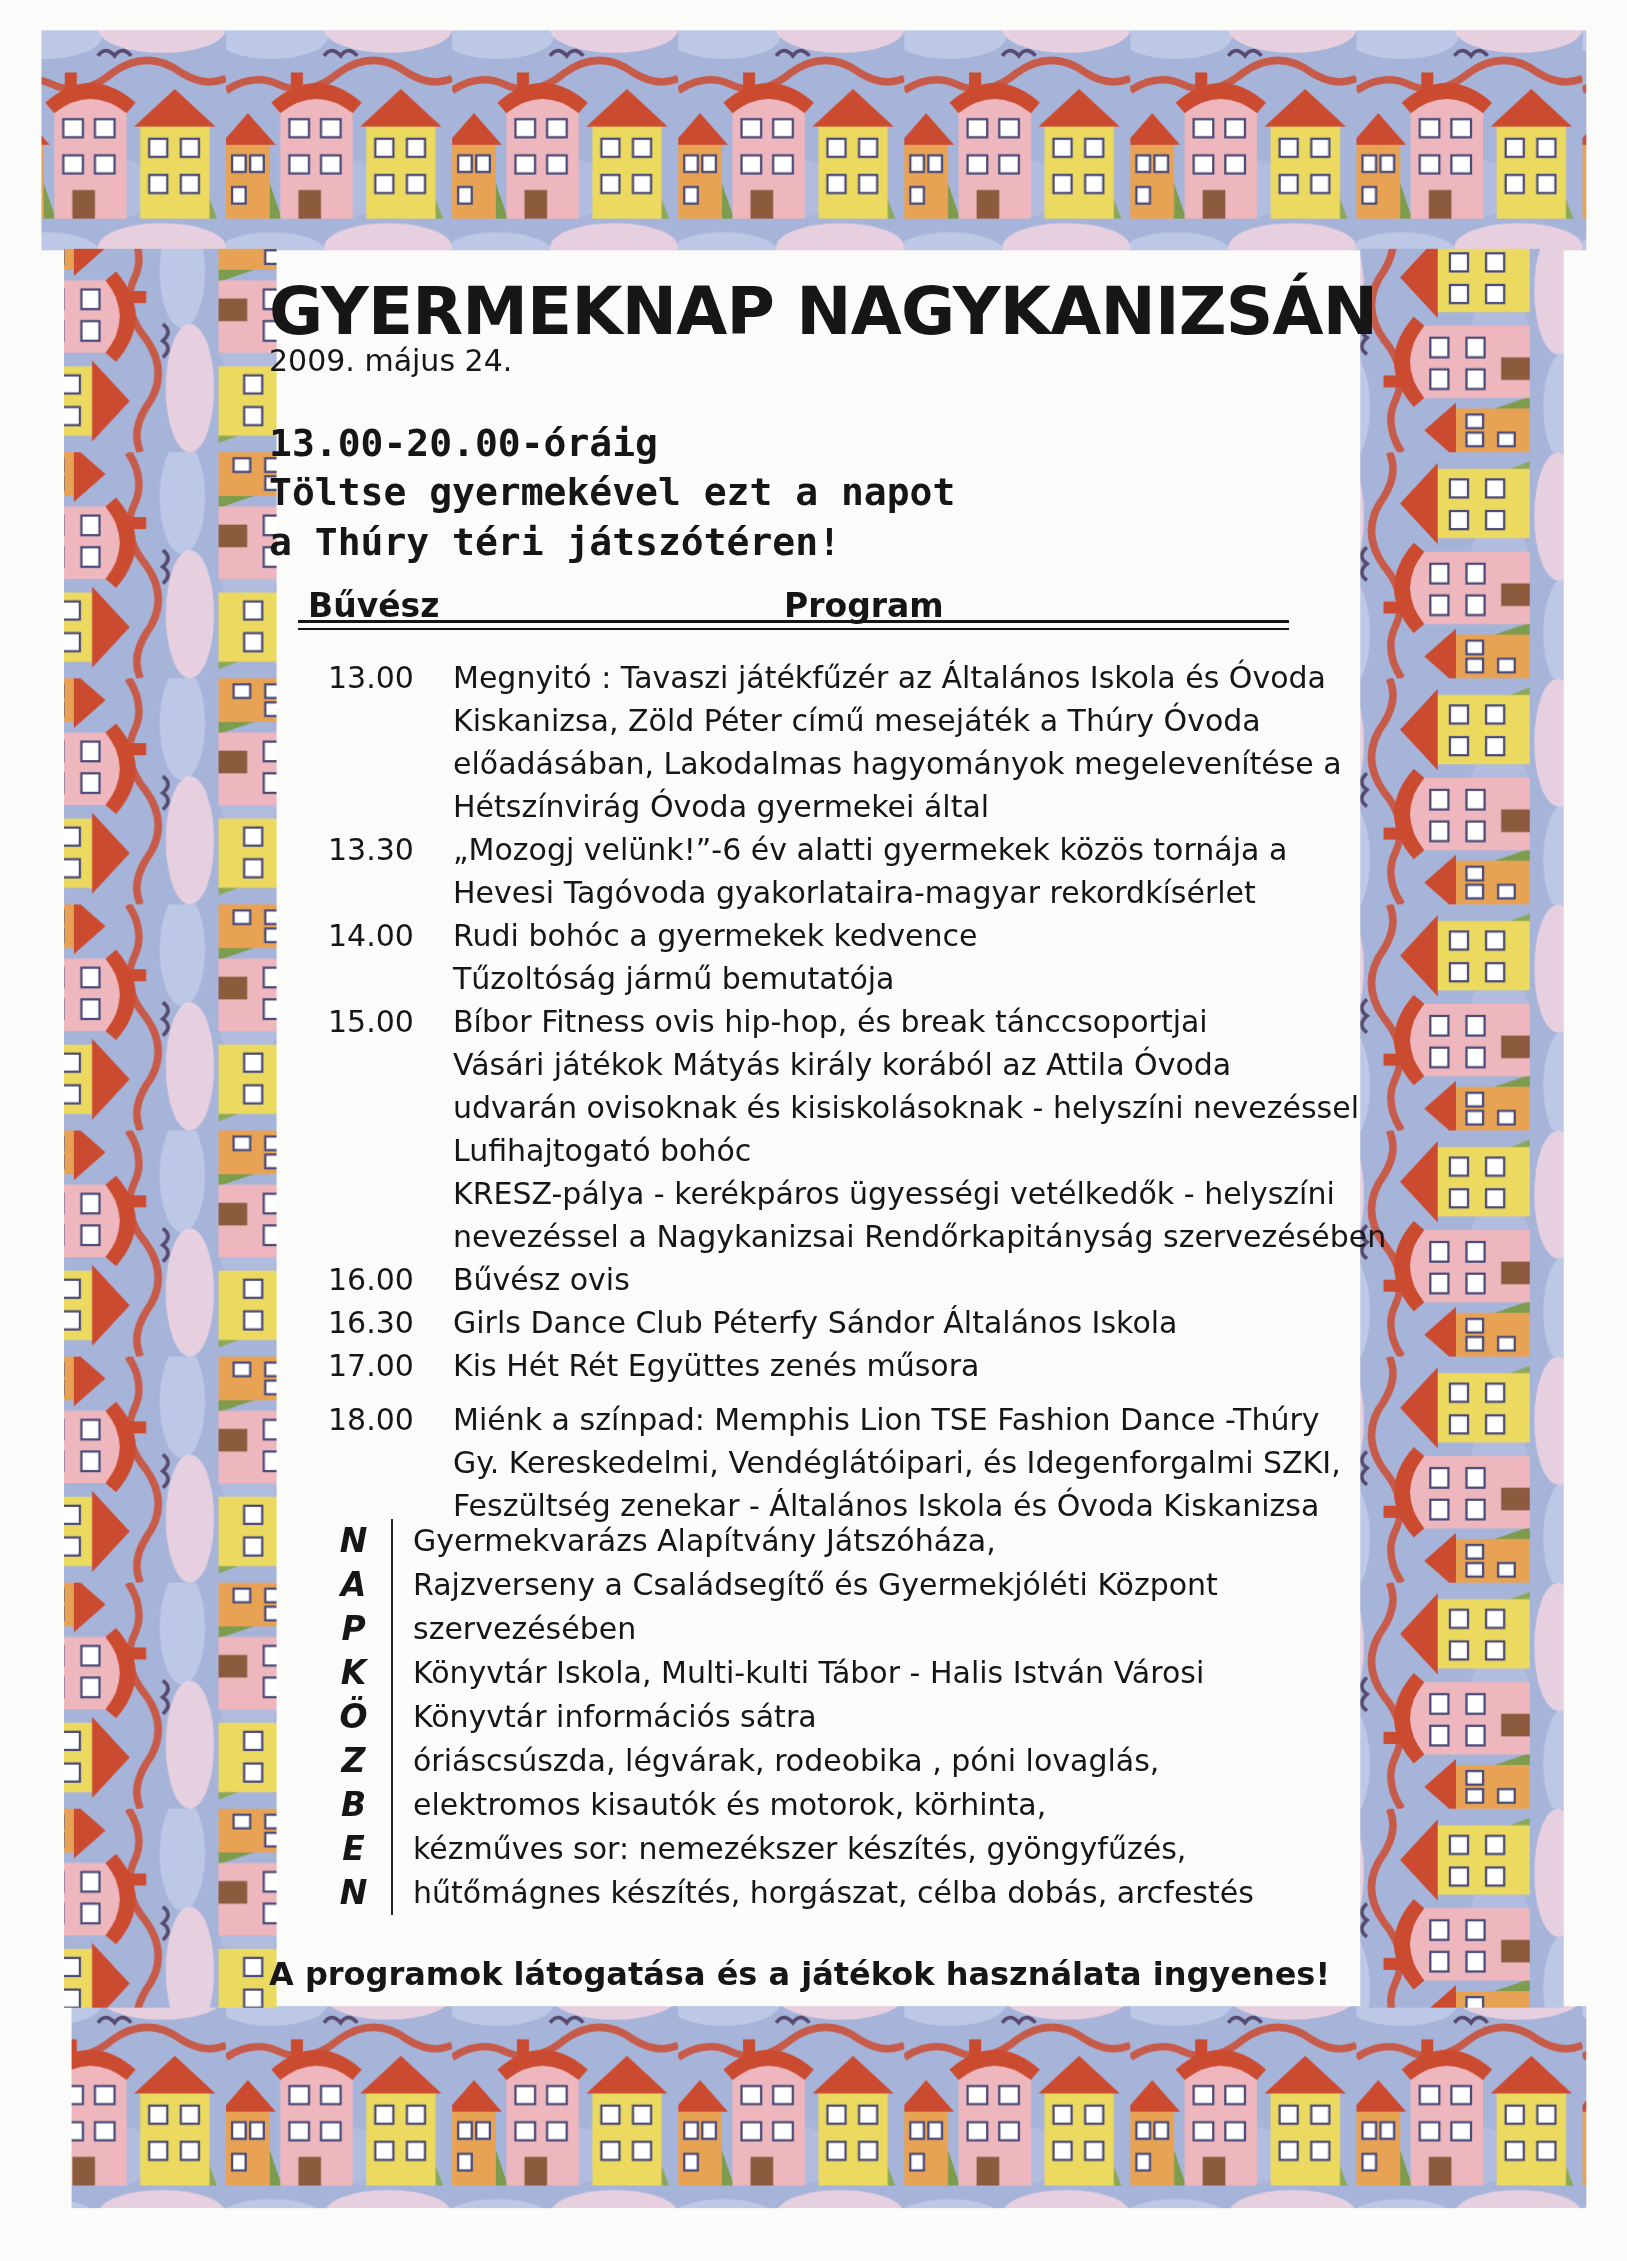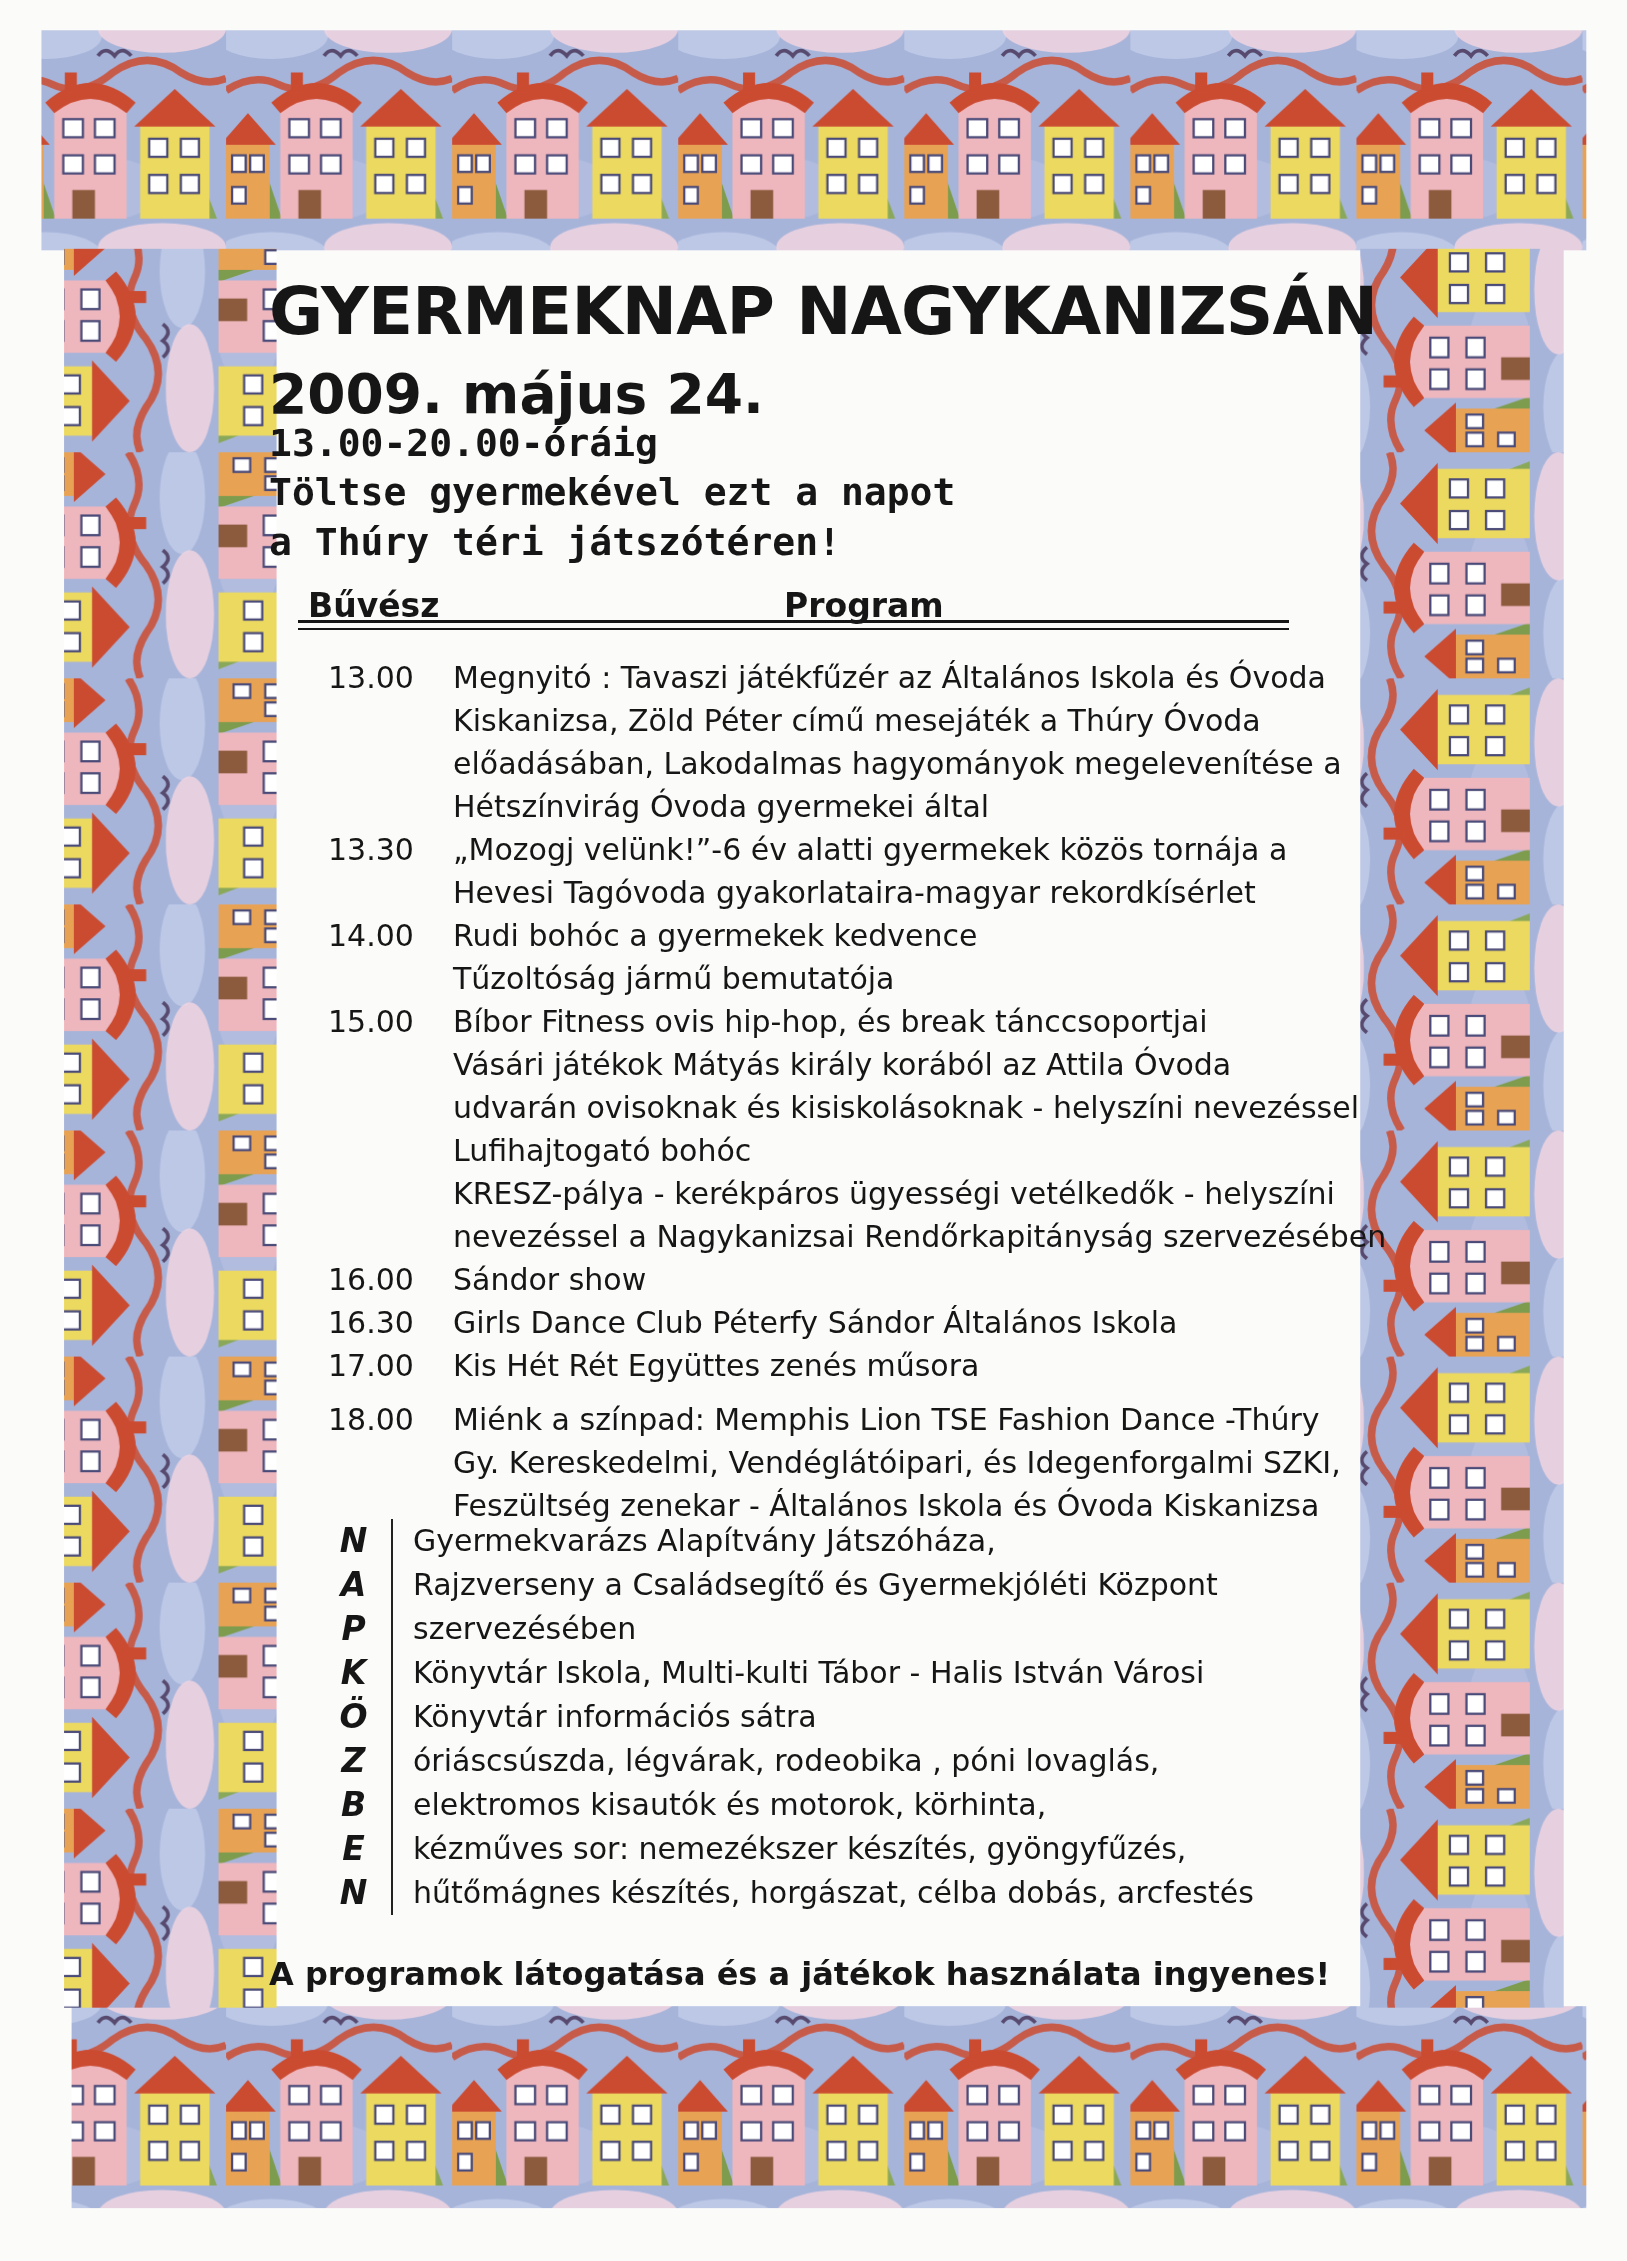--- a/index.html
+++ b/index.html
@@ -7,21 +7,21 @@
     width:1627px;height:2261px;position:relative;
     background:#fbfbf9;color:#161616;
     font-family:"DejaVu Sans","Liberation Sans",sans-serif;
     overflow:hidden;
   }
   .border-svg{position:absolute;left:0;top:0;z-index:0;}
   .content{position:absolute;left:0;top:0;width:1627px;height:2261px;z-index:1;}
 
   .center-block{position:absolute;left:269px;width:1116px;text-align:left;white-space:nowrap;}
   .title{top:273px;font-size:66px;font-weight:bold;letter-spacing:-0.8px;}
-  .date-line{top:362px;font-size:55px;font-weight:bold;}
+  .date-line{top:343px;font-size:30px;font-weight:normal;}
   .mono{font-family:"DejaVu Sans Mono","Liberation Mono",monospace;font-weight:bold;}
   .hours-line{top:421px;font-size:38px;}
   .invite1{top:470px;font-size:38px;}
   .invite2{top:520px;font-size:38px;}
 
   .col-head{position:absolute;top:586px;font-size:33px;font-weight:600;white-space:nowrap;}
   .col-head-time{left:308px;}
   .col-head-program{left:784px;}
   .head-rule{position:absolute;left:298px;top:620px;width:991px;height:5.3px;
     border-top:3px solid #161616;border-bottom:2.3px solid #161616;}
@@ -138,21 +138,21 @@
         <div class="sline">udvarán ovisoknak és kisiskolásoknak - helyszíni nevezéssel</div>
         <div class="sline">Lufihajtogató bohóc</div>
         <div class="sline">KRESZ-pálya - kerékpáros ügyességi vetélkedők - helyszíni</div>
         <div class="sline">nevezéssel a Nagykanizsai Rendőrkapitányság szervezésében</div>
       </div>
     </div>
 
     <div class="srow">
       <div class="stime">16.00</div>
       <div class="slines">
-        <div class="sline">Sándor show</div>
+        <div class="sline">Bűvész ovis</div>
       </div>
     </div>
 
     <div class="srow">
       <div class="stime">16.30</div>
       <div class="slines">
         <div class="sline">Girls Dance Club Péterfy Sándor Általános Iskola</div>
       </div>
     </div>
 

